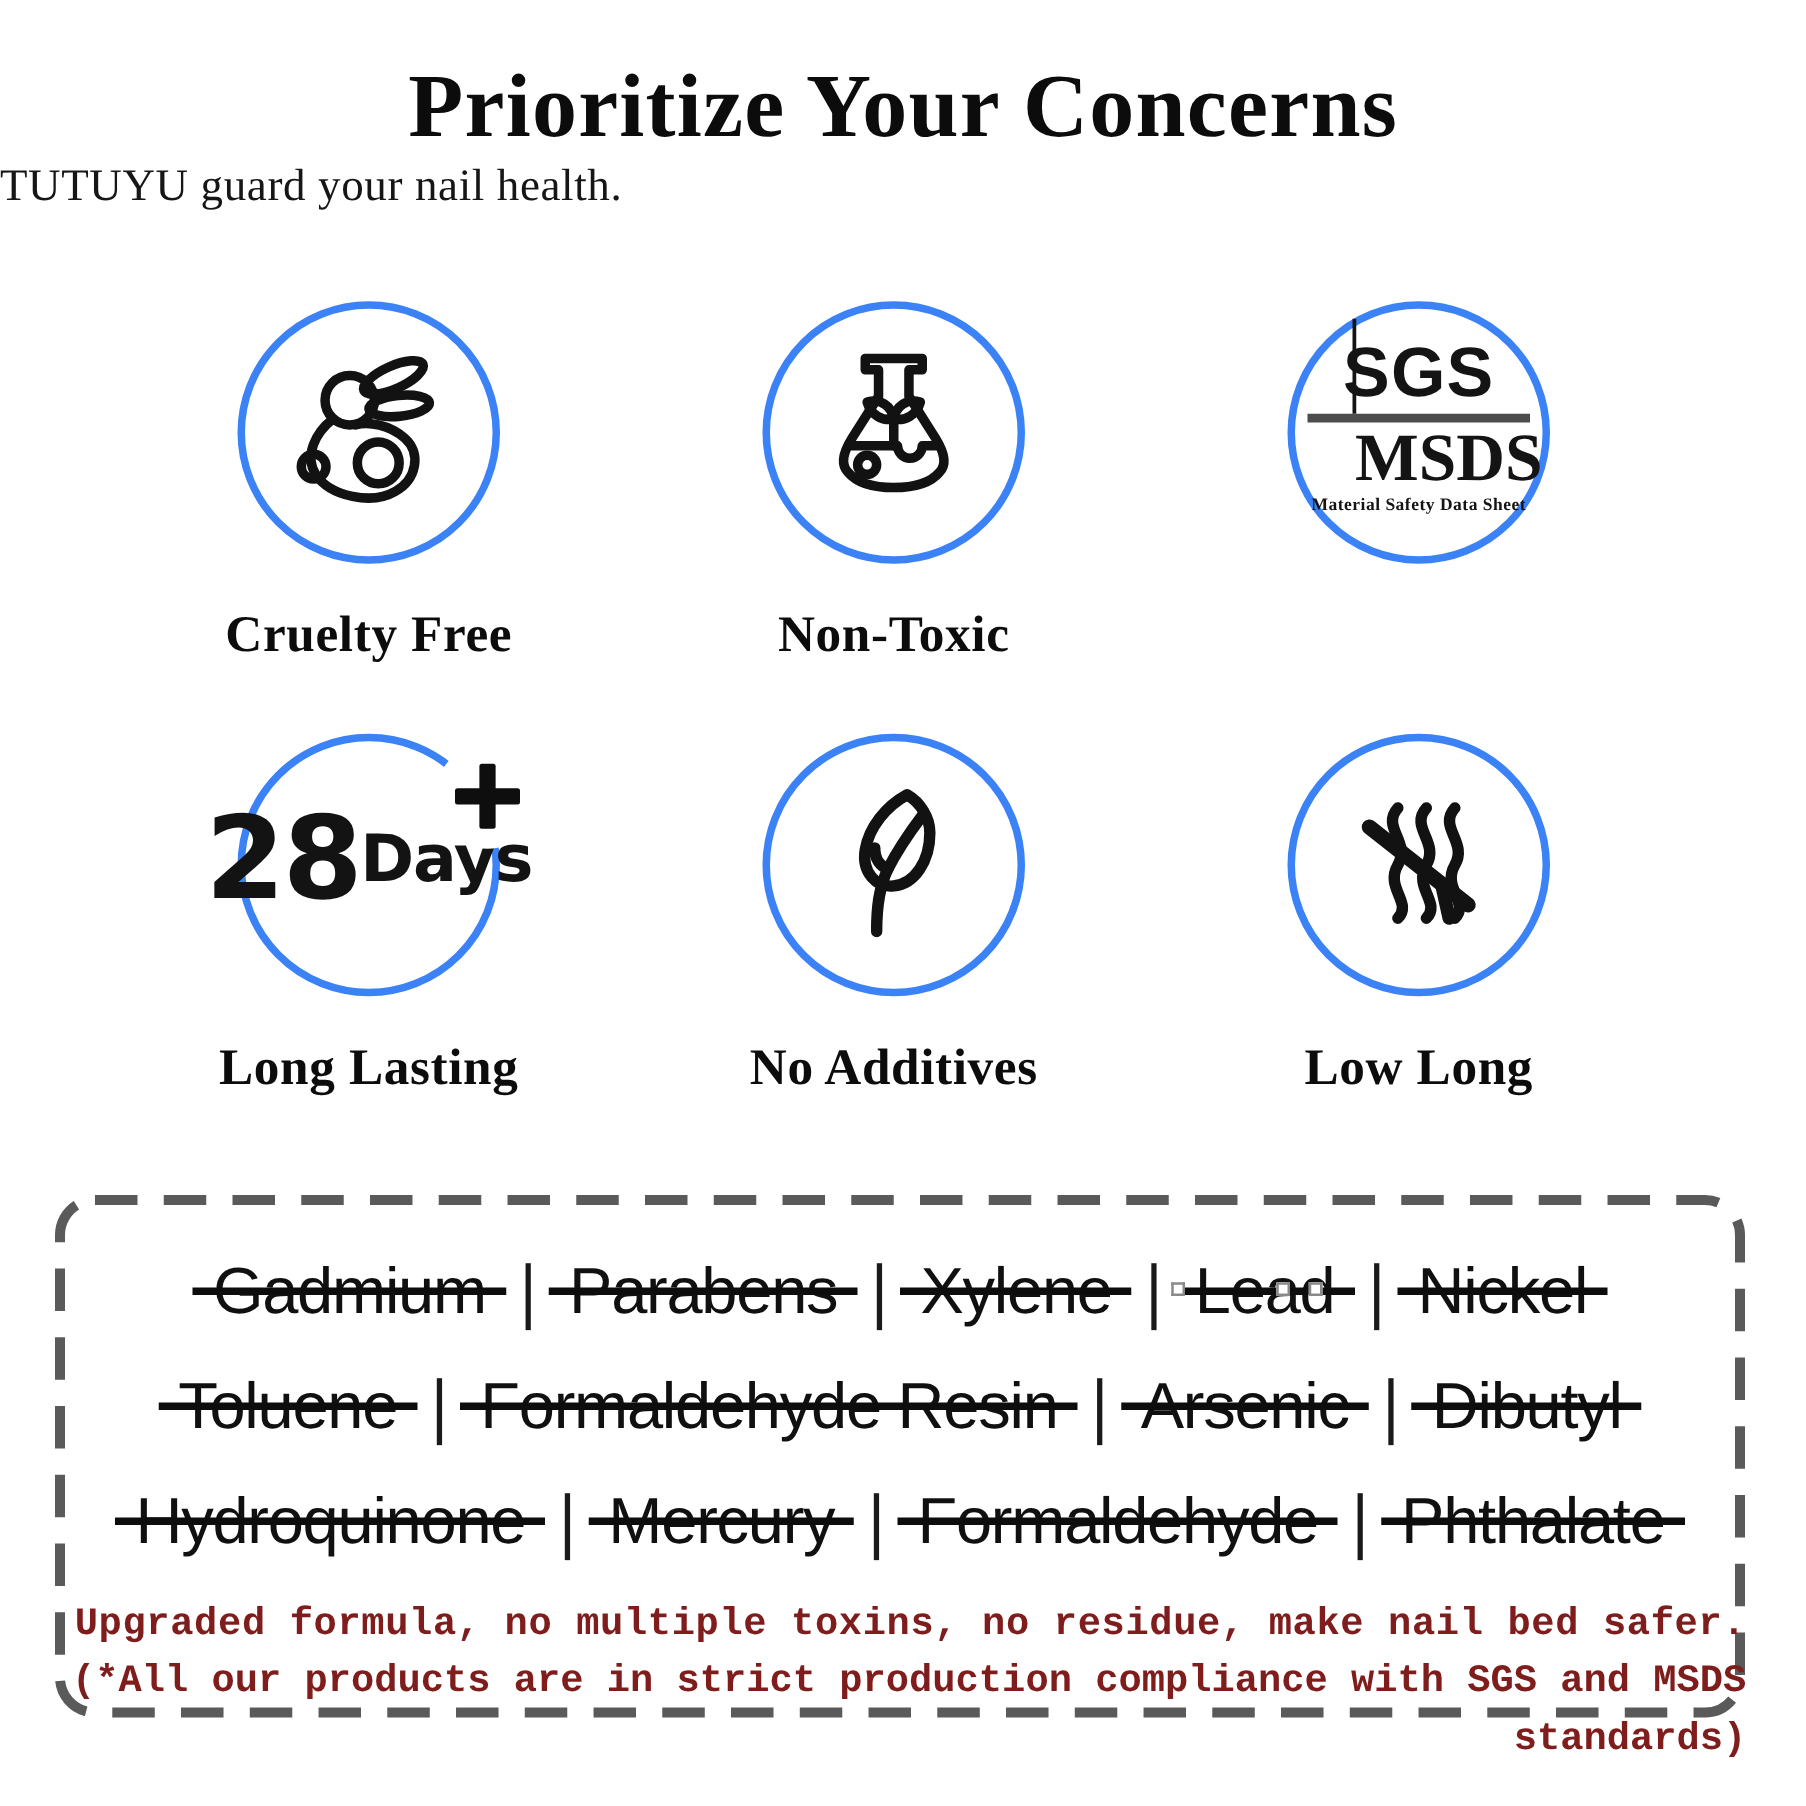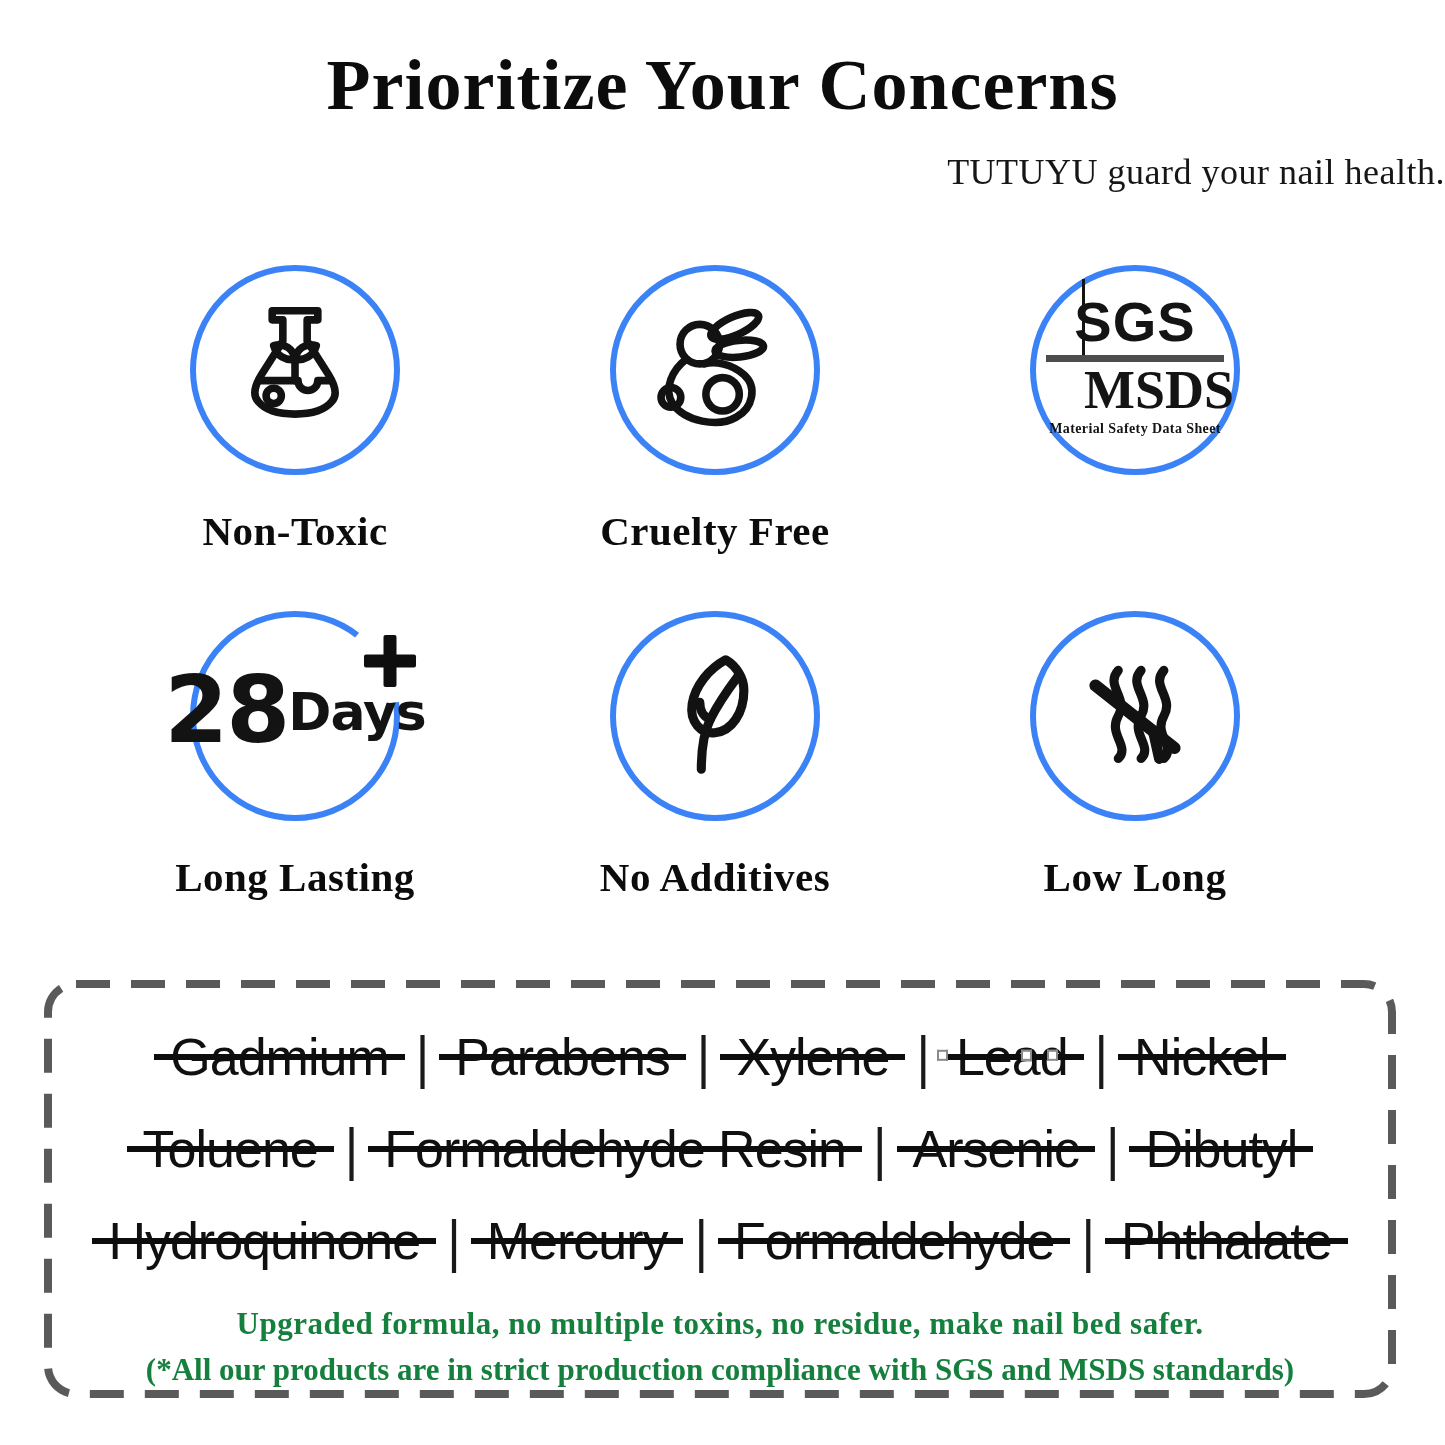--- a/index.html
+++ b/index.html
@@ -16,22 +16,22 @@
   
   .title {
     margin-top:44px;
     text-align:center;
     font-size:72px;
     font-weight:700;
     letter-spacing:1px;
     color:#0c0c0c;
   }
   .subtitle {
-    margin-top:24px;
-    text-align:right;
+    margin-top:0;
+    text-align:left;
     font-size:36px;
     font-weight:400;
     letter-spacing:0.5px;
     color:#161616;
   }
 
   
   .features {
     width:1260px;
     margin:72px 0 0 85px;
@@ -138,73 +138,73 @@
   .handle {
     position:absolute; top:47%; transform:translateY(-38%);
     width:11px; height:11px; background:#fff;
     border:2px dashed #8a8a8a; z-index:2;
   }
   .handle.h1 { left:-16px; }
   .handle.h2 { left:58%; }
   .handle.h3 { left:80%; }
   .notes { margin-top:14px; }
   .note-line {
-    font-family:Liberation Serif, serif;
+    font-family:Liberation Mono, monospace;
     font-weight:700;
-    color:#15803d;
-    text-align:center;
+    color:#7f1d1d;
+    text-align:right;
   }
   .note-1 { font-size:31px; line-height:46px; letter-spacing:0.5px; }
   .note-2 { font-size:31px; line-height:46px; letter-spacing:0px; }
 </style>
 </head>
 <body>
 
 <div class="page">
 
   <h1 class="title">Prioritize Your Concerns</h1>
   <div class="subtitle">TUTUYU guard your nail health.</div>
 
   <div class="features">
+
+    <div class="feature">
+      <div class="ring-wrap">
+        <div class="ring">
+          <svg class="icon-svg" width="152" height="152" viewBox="0 0 100 100" fill="none" stroke="#121212" stroke-width="5" stroke-linecap="round" stroke-linejoin="round">
+            <ellipse cx="63" cy="21" rx="17" ry="6" transform="rotate(-24 63 21)"></ellipse>
+            <ellipse cx="66" cy="36" rx="16" ry="5.5" transform="rotate(-6 66 36)"></ellipse>
+            <circle cx="40" cy="33" r="13"></circle>
+            <path d="M31,43 C22,50 16,62 22,72 C30,84 52,88 64,81 C75,75 78,61 69,53 C61,46 50,44 43,46"></path>
+            <circle cx="55" cy="66" r="11"></circle>
+            <circle cx="21" cy="68" r="6.5"></circle>
+          </svg>
+        </div>
+      </div>
+      <div class="feature-label">Cruelty Free</div>
+    </div>
 
     <div class="feature">
       <div class="ring-wrap">
         <div class="ring">
           <svg class="icon-svg" width="152" height="152" viewBox="0 0 100 100" fill="none" stroke="#121212" stroke-width="5" stroke-linecap="round" stroke-linejoin="round">
             <path d="M35,11 L65,11 L65,17 L58,17 L58,31 L72,53 C77,61 78,67 74,71 C69,77 59,79 50,79 C41,79 31,77 26,71 C22,67 23,61 28,53 L42,31 L42,17 L35,17 Z"></path>
             <path d="M27,57 H52 a6.5,6.5 0 0 0 13,0 H73"></path>
             <circle cx="36" cy="67" r="5"></circle>
             <path d="M50,57 V41"></path>
             <path d="M50,43 C44,44 38,41 36,34 C43,32 49,36 50,43 Z"></path>
             <path d="M50,43 C56,44 62,41 64,34 C57,32 51,36 50,43 Z"></path>
           </svg>
         </div>
       </div>
       <div class="feature-label">Non-Toxic</div>
     </div>
 
     <div class="feature">
       <div class="ring-wrap">
         <div class="ring">
-          <svg class="icon-svg" width="152" height="152" viewBox="0 0 100 100" fill="none" stroke="#121212" stroke-width="5" stroke-linecap="round" stroke-linejoin="round">
-            <ellipse cx="63" cy="21" rx="17" ry="6" transform="rotate(-24 63 21)"></ellipse>
-            <ellipse cx="66" cy="36" rx="16" ry="5.5" transform="rotate(-6 66 36)"></ellipse>
-            <circle cx="40" cy="33" r="13"></circle>
-            <path d="M31,43 C22,50 16,62 22,72 C30,84 52,88 64,81 C75,75 78,61 69,53 C61,46 50,44 43,46"></path>
-            <circle cx="55" cy="66" r="11"></circle>
-            <circle cx="21" cy="68" r="6.5"></circle>
-          </svg>
-        </div>
-      </div>
-      <div class="feature-label">Cruelty Free</div>
-    </div>
-
-    <div class="feature">
-      <div class="ring-wrap">
-        <div class="ring">
           <div class="sgs-inner">
             <div class="sgs-vline"></div>
             <div class="sgs-top">SGS</div>
             <div class="sgs-rule"></div>
             <div class="sgs-mid">MSDS</div>
             <div class="sgs-caption">Material Safety Data Sheet</div>
           </div>
         </div>
       </div>
     </div>

